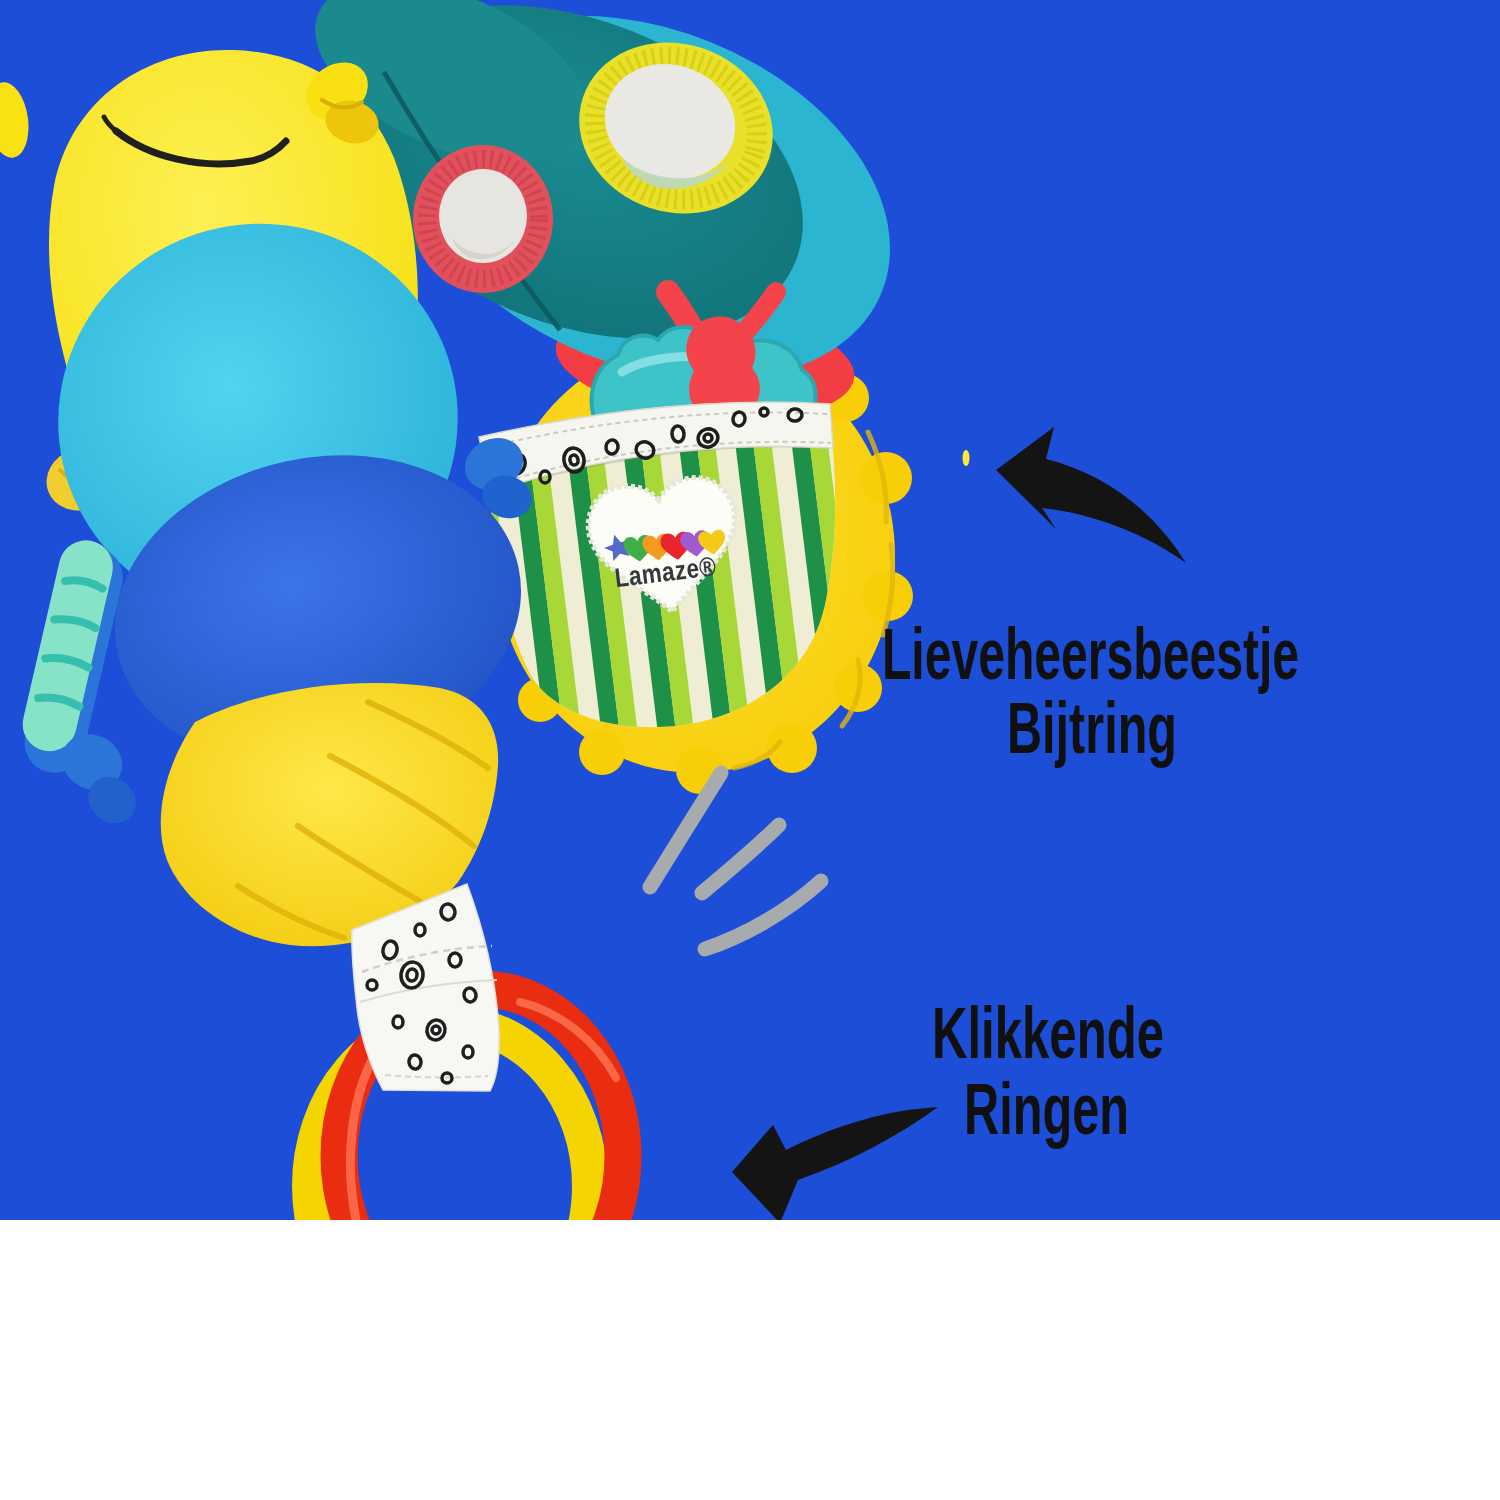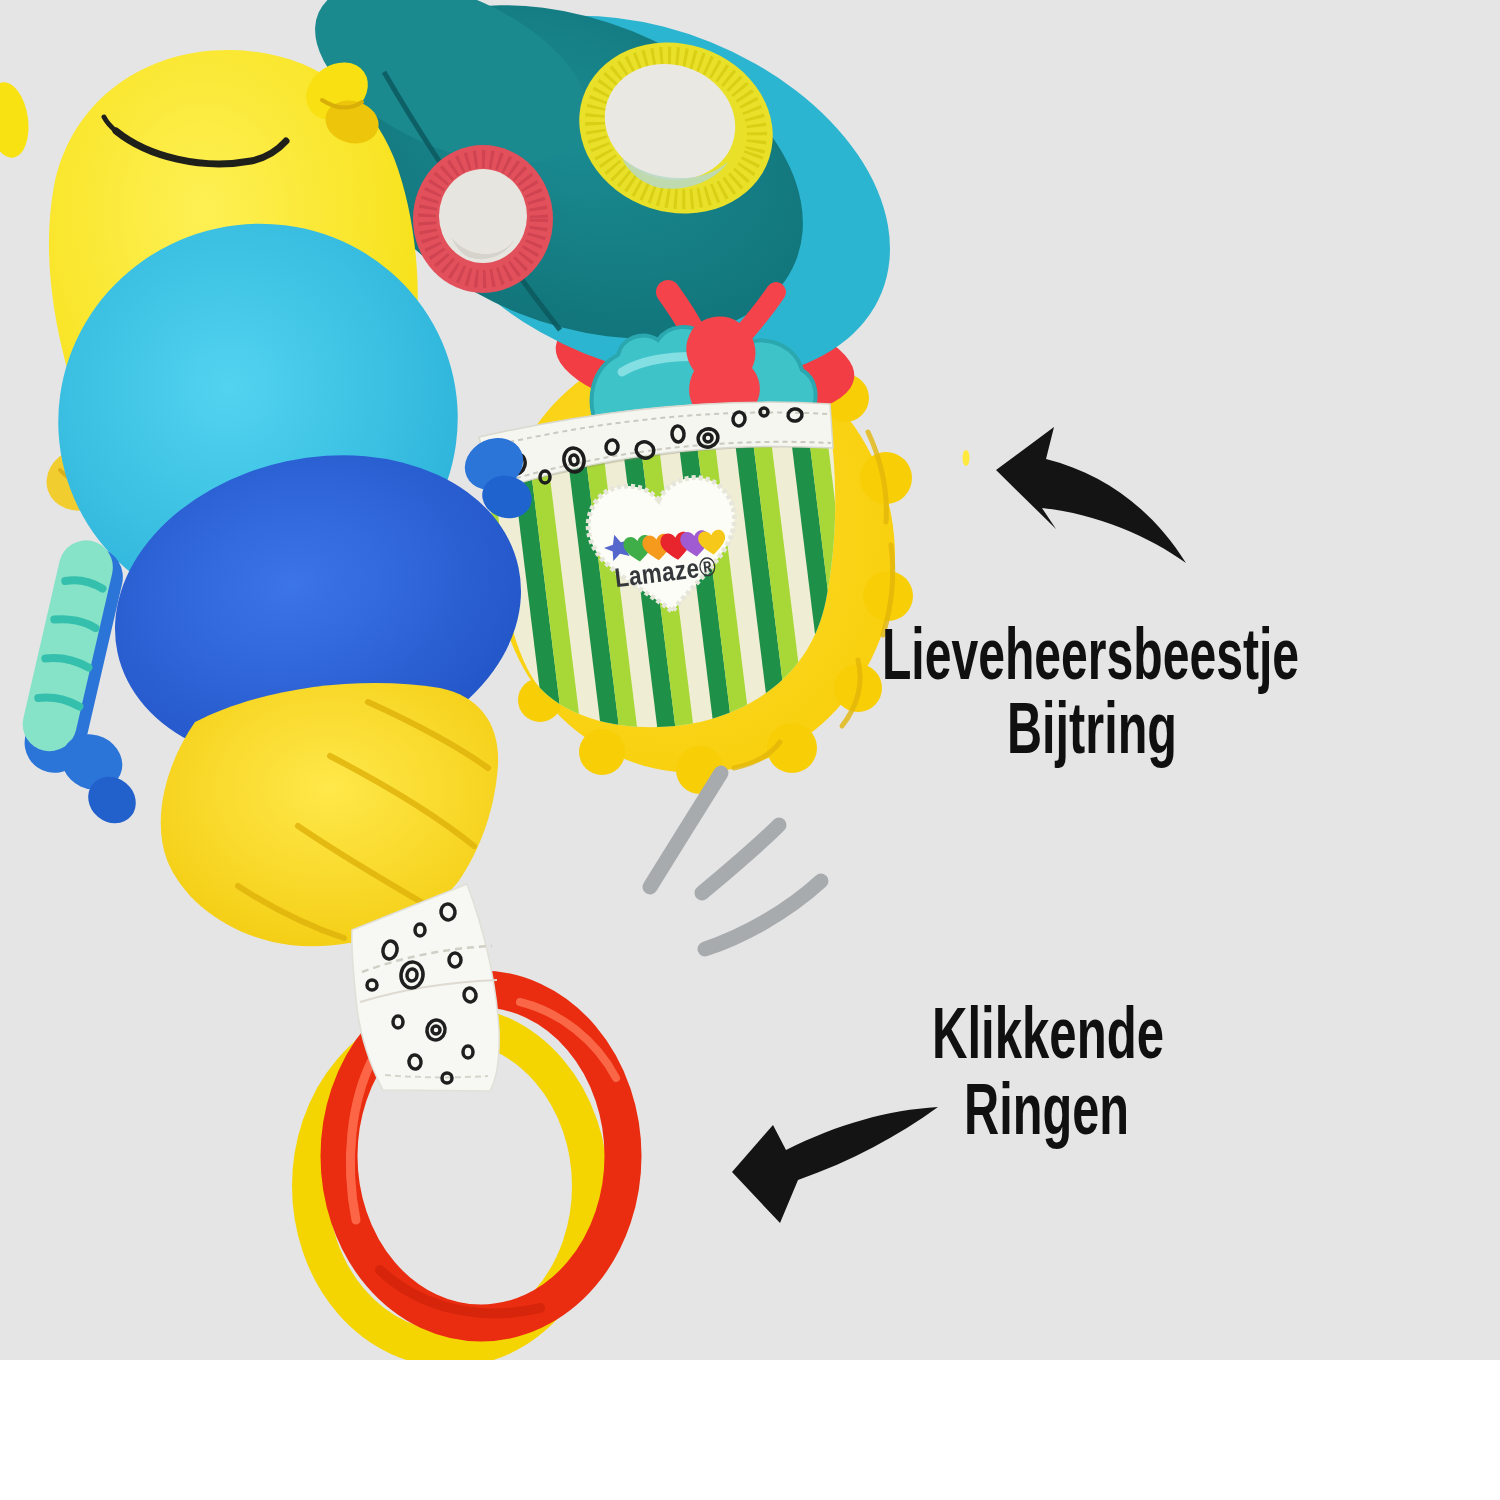--- a/index.html
+++ b/index.html
@@ -1,16 +1,16 @@
 <!DOCTYPE html>
 <html><head>
 <meta charset="utf-8">
 <style>
   html,body{margin:0;padding:0;background:#ffffff;}
-  .stage{position:relative;width:1500px;height:1360px;background:#e5e5e5;overflow:hidden;
+  .stage{position:relative;width:1500px;height:1220px;background:#1d4ed8;overflow:hidden;
          font-family:"Liberation Sans",sans-serif;}
   .stage svg{position:absolute;left:0;top:0;}
   text.anno{font-family:"Liberation Sans",sans-serif;font-weight:700;font-size:73px;}
   text.logo-text{font-family:"Liberation Sans",sans-serif;font-weight:700;font-size:27px;letter-spacing:.5px;}
 </style>
 </head>
 <body>
 
 <div class="stage">
 <svg width="1500" height="1500" viewBox="0 0 1500 1500">

